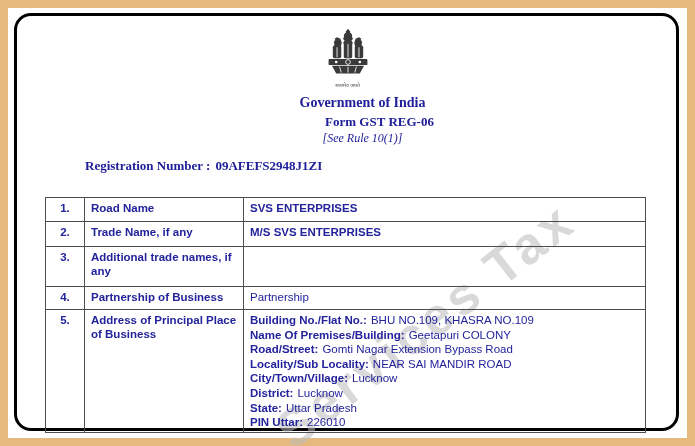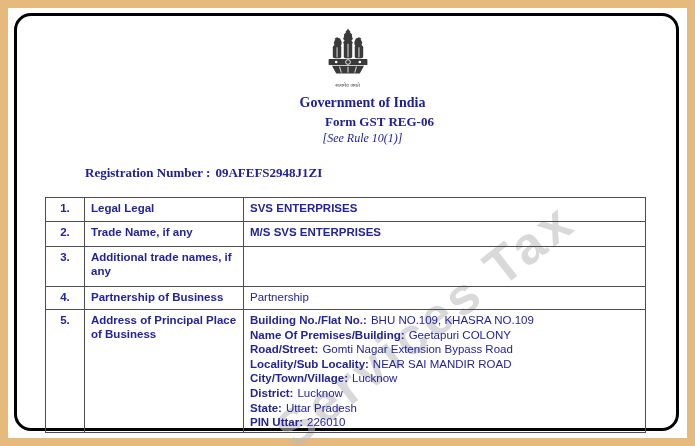--- a/index.html
+++ b/index.html
@@ -54,21 +54,21 @@
     position: absolute; left: 15px; width: 100%;
     text-align: center; color: #20209a;
     font-family: "Liberation Serif", serif;
   }
   .h-gov   { top: 95px;  font-size: 14px; font-weight: bold; }
   .h-form  { top: 114px; font-size: 13px; font-weight: bold; padding-left: 17px; }
   .h-rule  { top: 131px; font-size: 12px; font-style: italic; }
   .h-cert  { top: 146px; font-size: 14px; font-weight: bold; }
 
   .regnum {
-    position: absolute; left: 85px; top: 165px;
+    position: absolute; left: 85px; top: 158px;
     font-family: "Liberation Serif", serif;
     font-size: 13px; font-weight: bold; color: #20209a;
   }
   .regnum .val { margin-left: 5px; }
 
   table.cert {
     position: absolute; left: 45px; top: 197px;
     width: 600px;
     border-collapse: collapse;
     table-layout: fixed;
@@ -147,21 +147,21 @@
 
   <table class="cert">
     <colgroup>
         <col style="width:39px">
         <col style="width:159px">
         <col style="width:402px">
       </colgroup>
     <tbody>
       <tr class="r1">
         <td class="num">1.</td>
-        <td>Legal Legal</td>
+        <td>Road Name</td>
         <td>SVS ENTERPRISES</td>
       </tr>
       <tr class="r2">
         <td class="num">2.</td>
         <td>Trade Name, if any</td>
         <td>M/S SVS ENTERPRISES</td>
       </tr>
       <tr class="r3">
         <td class="num">3.</td>
         <td>Additional trade names, if any</td>

